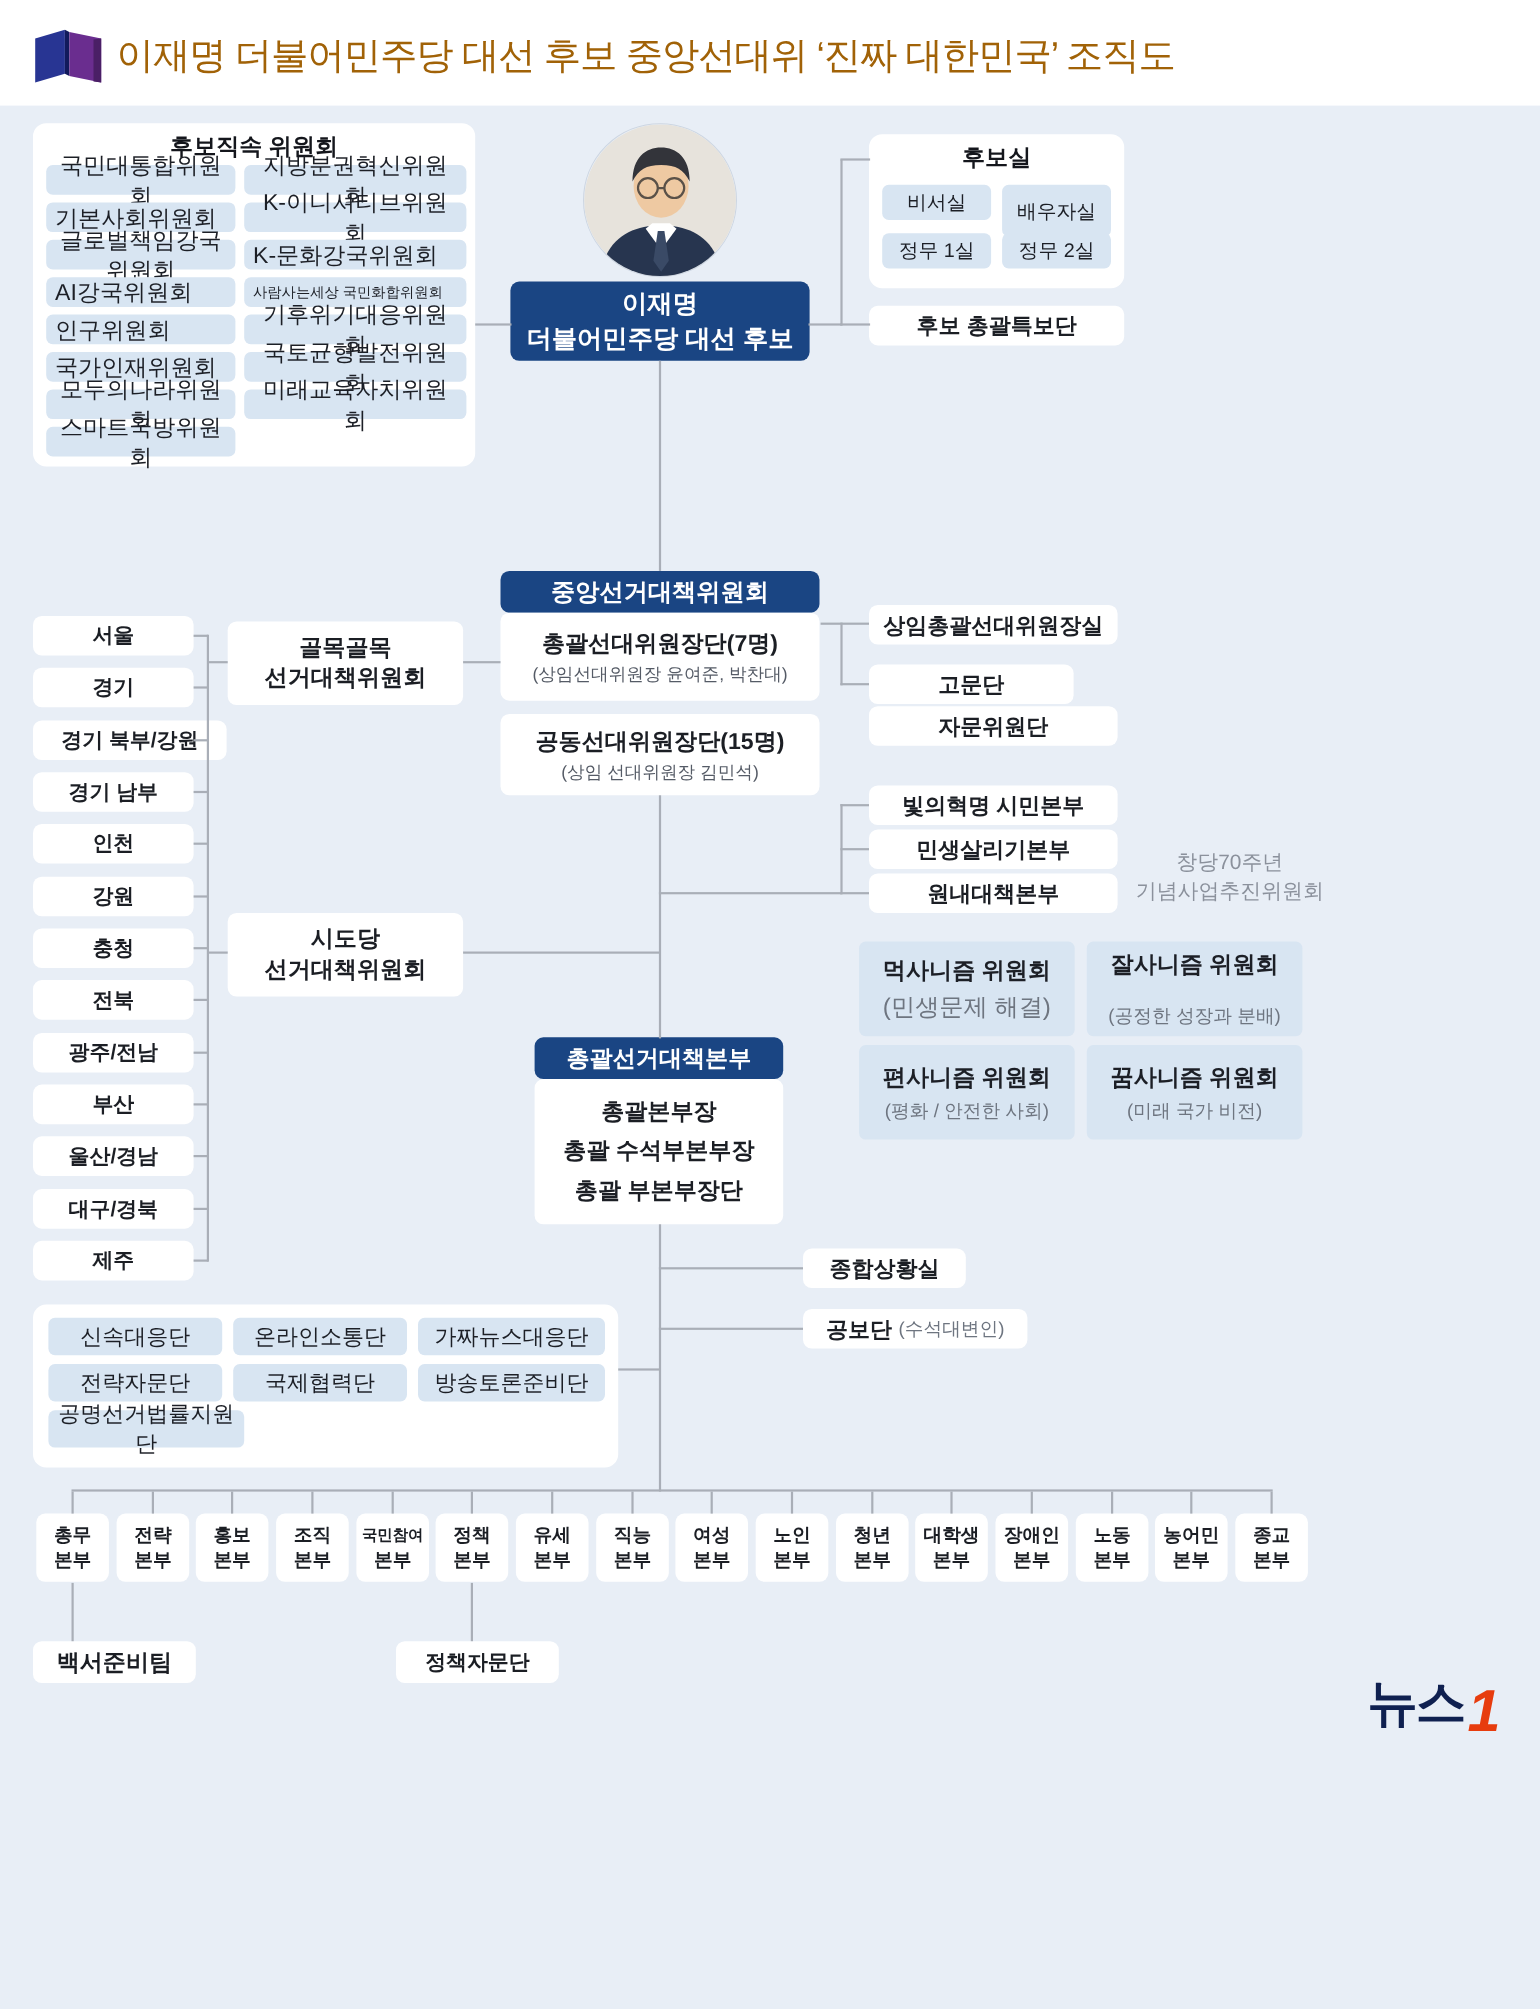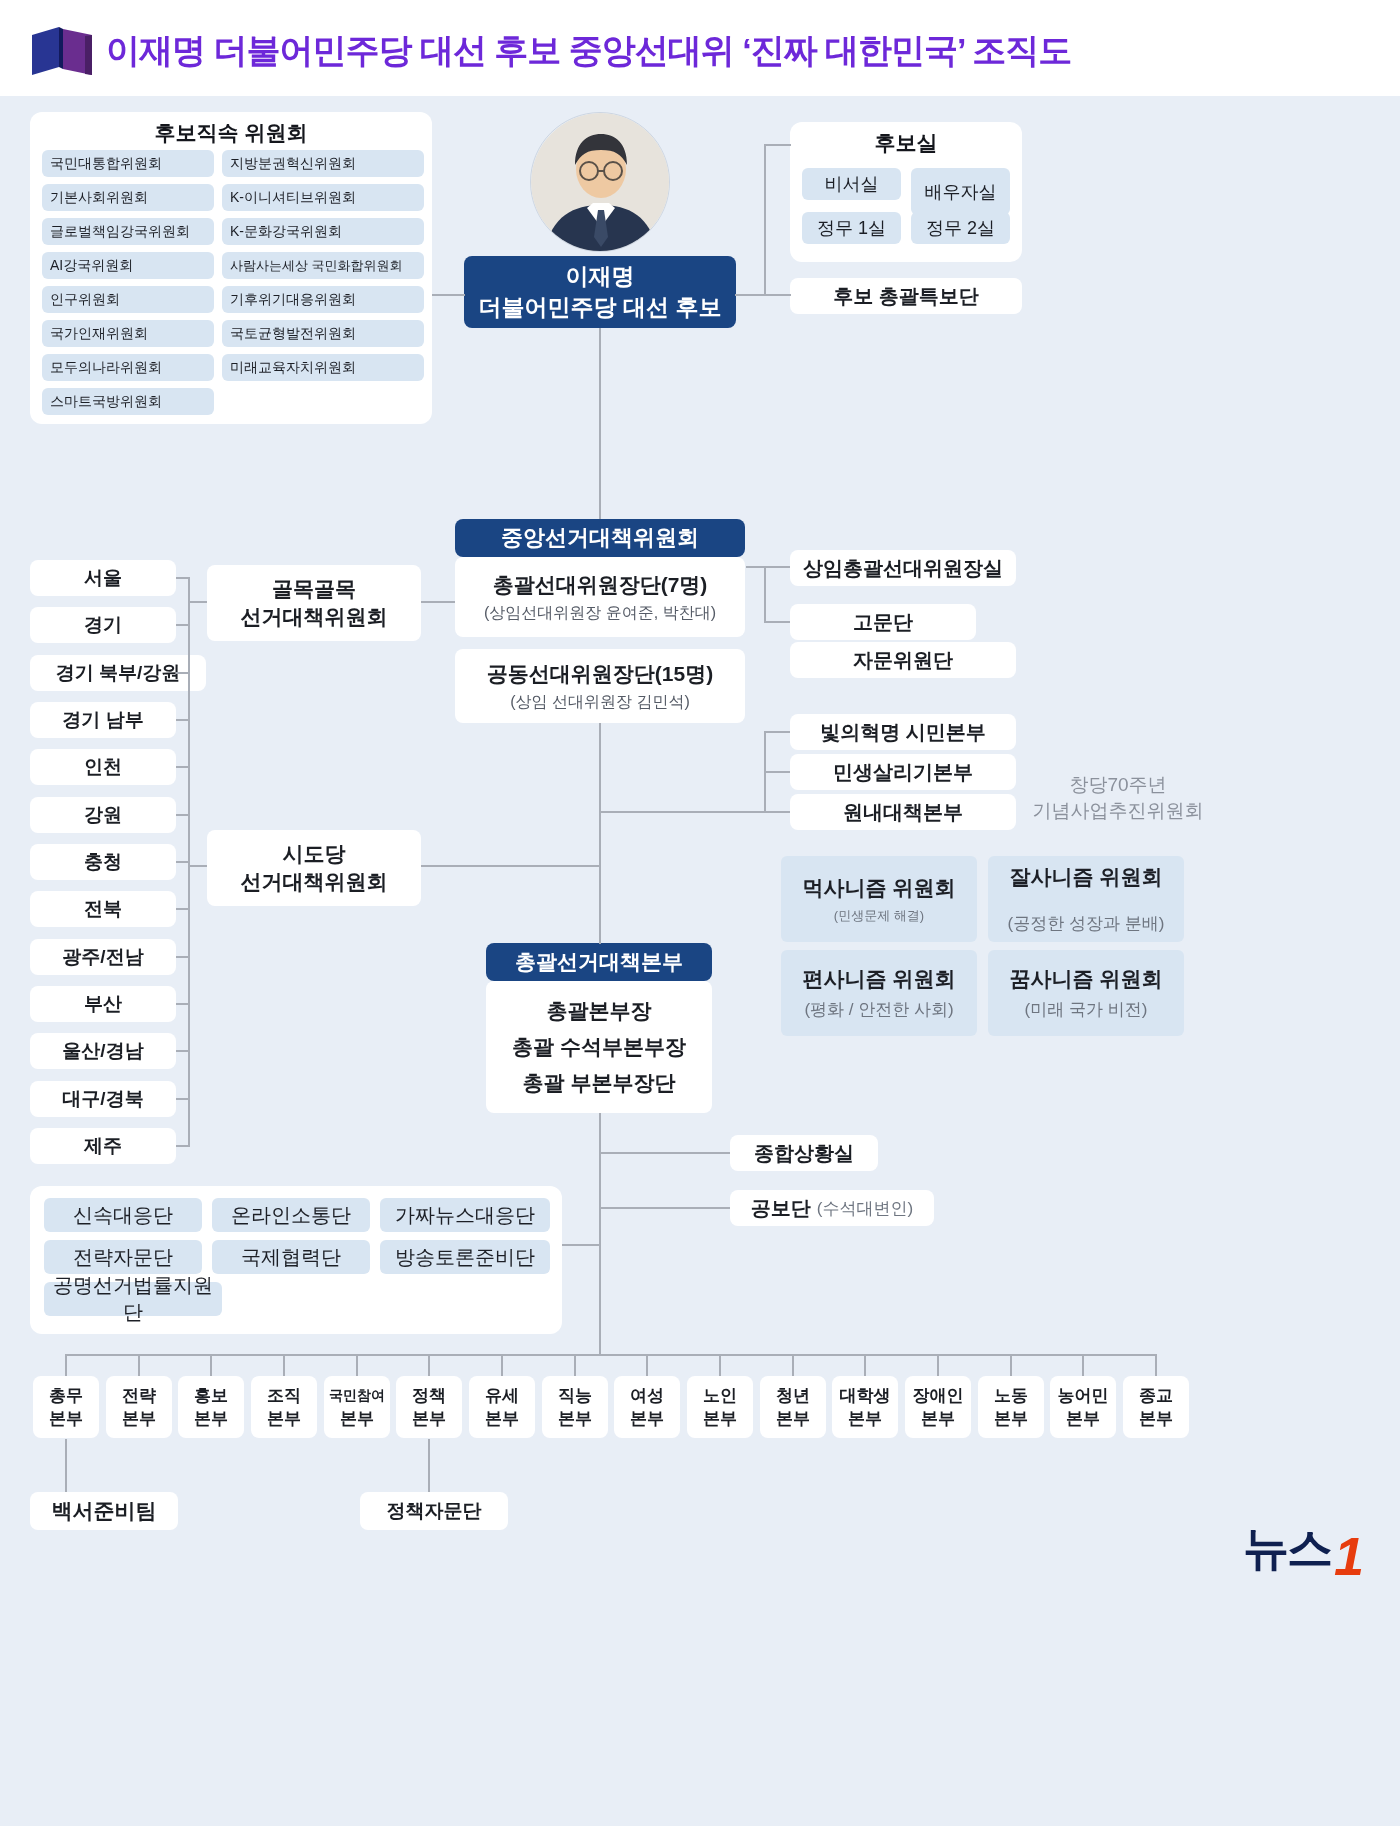--- a/index.html
+++ b/index.html
@@ -6,31 +6,31 @@
   body{font-family:"Liberation Sans","DejaVu Sans",sans-serif;background:#fff}
   #canvas{position:relative;width:1400px;height:1826px;background:#e8eef6;overflow:hidden}
   #topbar{position:absolute;left:0;top:0;width:1400px;height:96px;background:#ffffff}
   .abs{position:absolute}
   .line{position:absolute;background:#a9aeb7}
   .lh{height:2px}
   .lv{width:2px}
   .wbox{position:absolute;background:#fff;border-radius:8px;display:flex;align-items:center;justify-content:center;color:#1b1e24;font-weight:600;font-size:20px;text-align:center}
   .wbox.col{flex-direction:column}
   .bluebox{position:absolute;background:#d8e5f2;border-radius:6px;display:flex;align-items:center;justify-content:center;color:#1c1f26;font-size:18px;font-weight:500;text-align:center}
-  .bluebox.left{justify-content:flex-start;padding:0 8px;font-size:14px}
+  .bluebox.left{justify-content:flex-start;padding:0 8px;font-size:21px}
   .bluebox.left.sm{font-size:13px}
   .bluebox.col{flex-direction:column}
   .navy{position:absolute;background:#1a4583;border-radius:8px;color:#fff;display:flex;align-items:center;justify-content:center;font-weight:700}
   .panel{position:absolute;background:#fff;border-radius:12px}
   .panel-title{position:absolute;font-weight:700;color:#14161c;display:flex;align-items:center;justify-content:center}
   .sub{font-weight:400;color:#555b66}
   .gray{color:#6e7580;font-weight:400}
   .region{font-size:19px}
   .fieldbox{font-size:17px;line-height:23px;font-weight:600}
-  .title-text{position:absolute;left:106px;top:28px;font-size:34px;font-weight:700;color:#6d28d9;letter-spacing:-1px}
+  .title-text{position:absolute;left:106px;top:28px;font-size:34px;font-weight:400;color:#a16207;letter-spacing:-1px}
   .note{position:absolute;display:flex;flex-direction:column;align-items:center;justify-content:center;color:#8b919c;font-size:19px;line-height:26px;font-weight:500;text-align:center}
 </style>
 </head>
 <body>
 
 <div id="canvas">
 
   <div id="topbar"></div>
   <div class="abs" style="left:30px;top:24px;width:64px;height:54px">
     <svg width="64" height="54" viewBox="0 0 64 54">
@@ -132,21 +132,21 @@
   <div class="wbox" style="left:790px;top:714px;width:226px;height:36px">빛의혁명 시민본부</div>
   <div class="wbox" style="left:790px;top:754px;width:226px;height:36px">민생살리기본부</div>
   <div class="wbox" style="left:790px;top:794px;width:226px;height:36px">원내대책본부</div>
   <div class="note" style="left:1028px;top:770px;width:180px;height:56px">
     <span>창당70주년</span>
     <span>기념사업추진위원회</span>
   </div>
 
   <div class="bluebox col" style="left:781px;top:856px;width:196px;height:86px">
     <span style="font-size:21px;font-weight:700">먹사니즘 위원회</span>
-    <span class="gray" style="font-size:13px;margin-top:5px">(민생문제 해결)</span>
+    <span class="gray" style="font-size:22px;margin-top:5px">(민생문제 해결)</span>
   </div>
   <div class="bluebox col" style="left:988px;top:856px;width:196px;height:86px">
     <span style="font-size:21px;font-weight:700">잘사니즘 위원회</span>
     <span class="gray" style="font-size:17px;margin-top:21px">(공정한 성장과 분배)</span>
   </div>
   <div class="bluebox col" style="left:781px;top:950px;width:196px;height:86px">
     <span style="font-size:21px;font-weight:700">편사니즘 위원회</span>
     <span class="gray" style="font-size:17px;margin-top:5px">(평화 / 안전한 사회)</span>
   </div>
   <div class="bluebox col" style="left:988px;top:950px;width:196px;height:86px">

